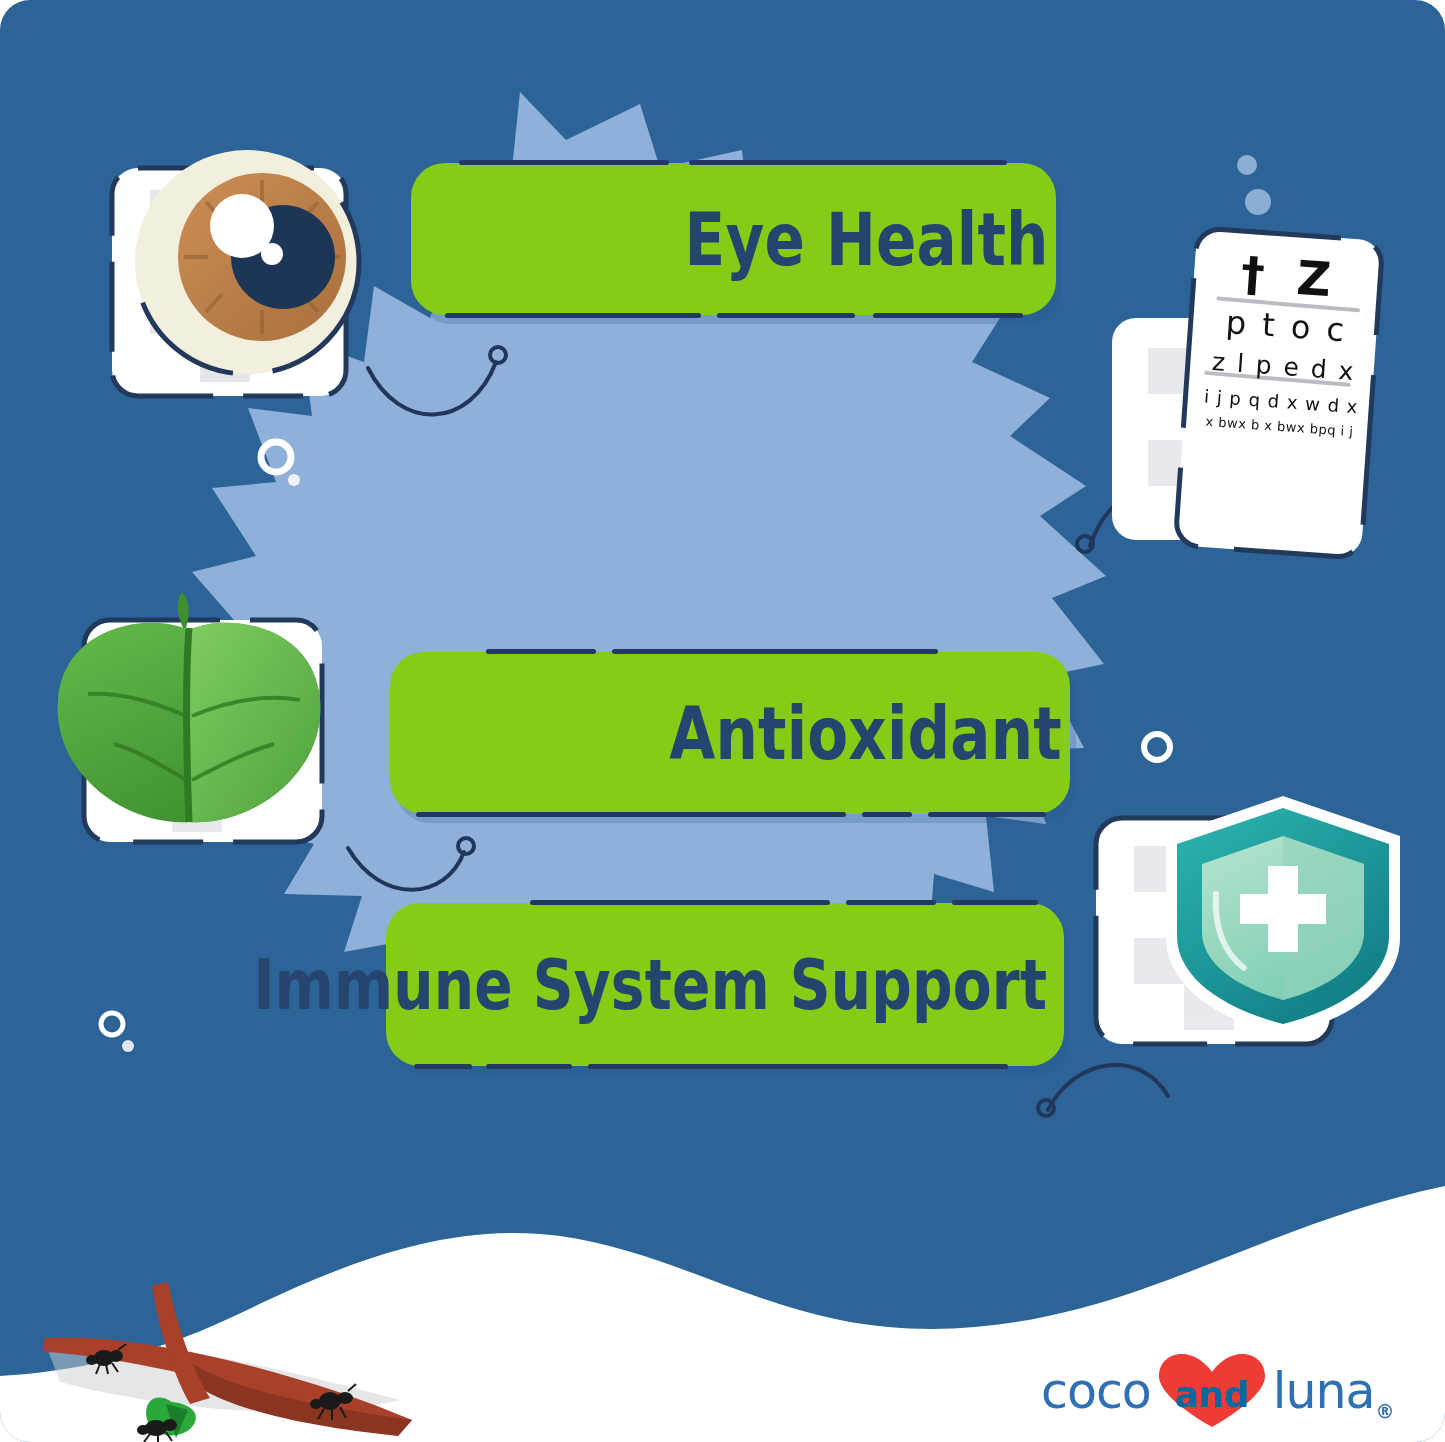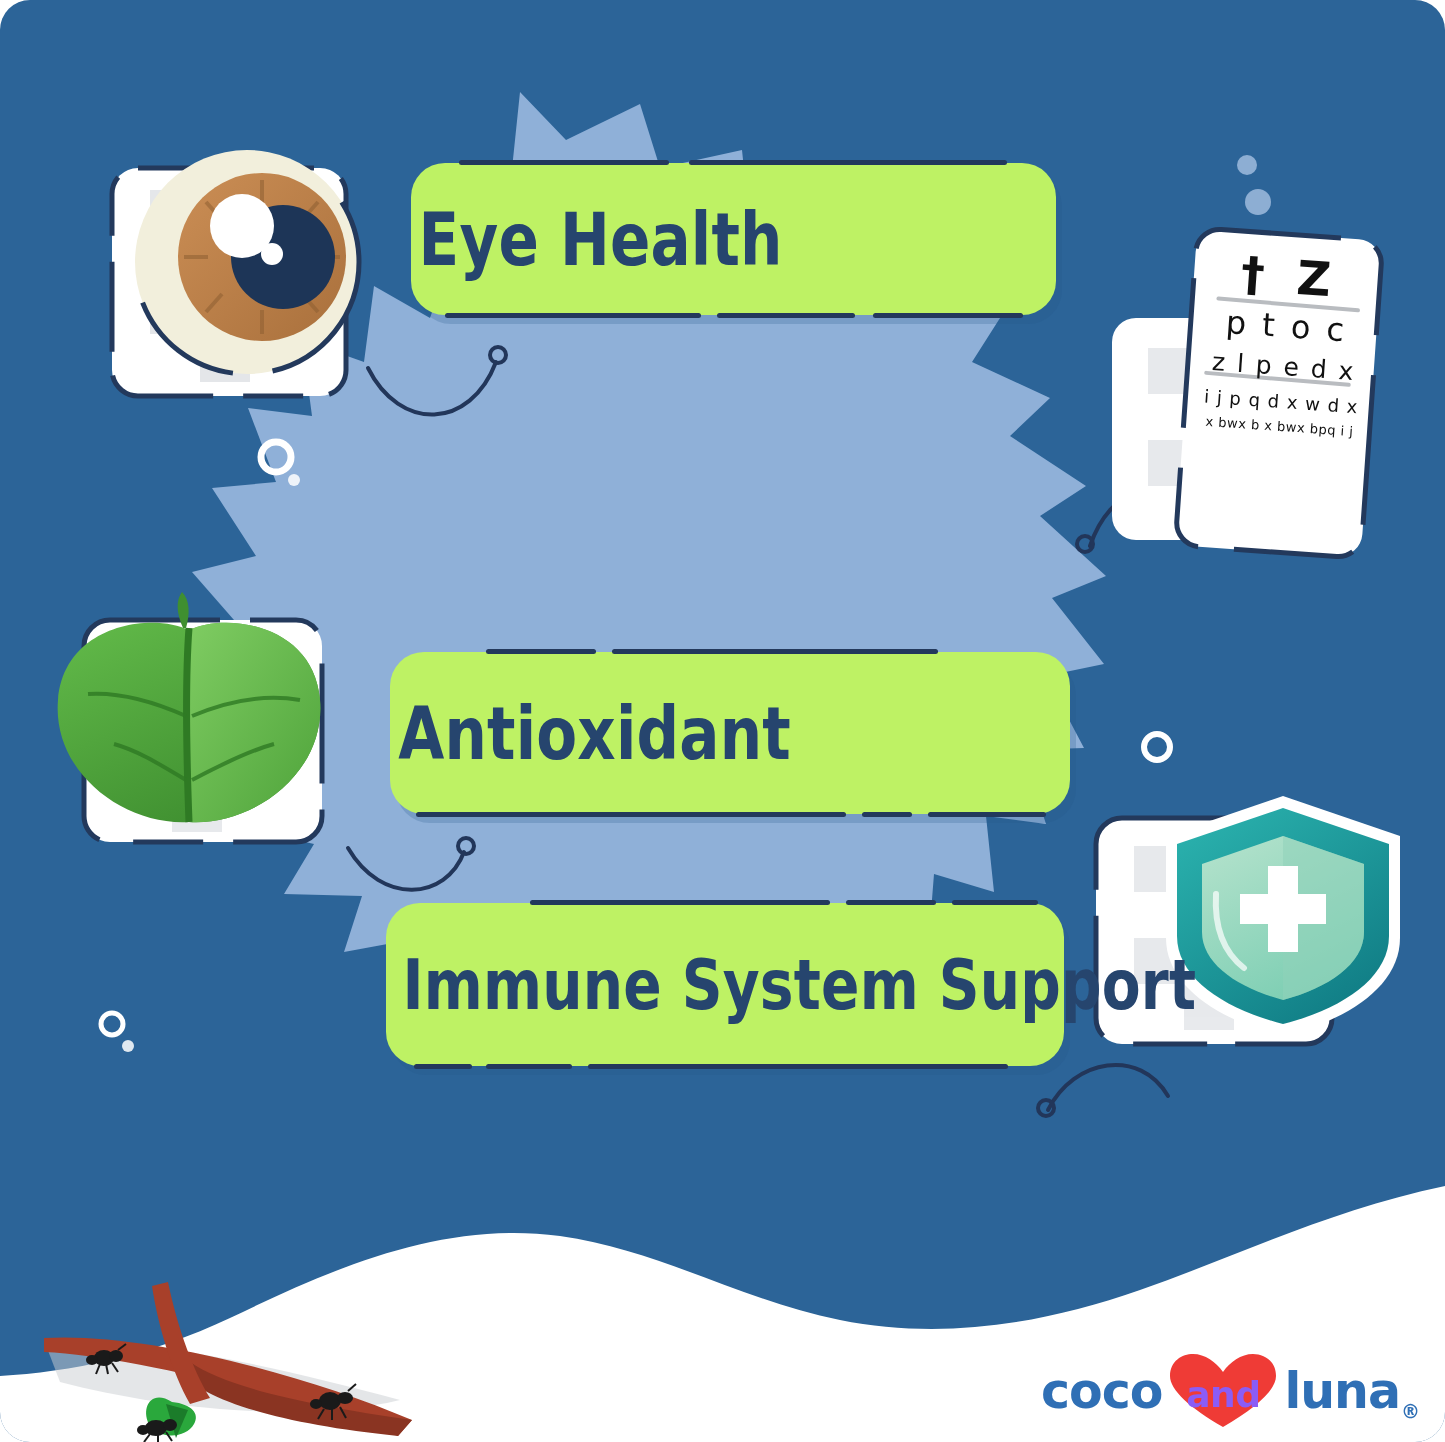--- a/index.html
+++ b/index.html
@@ -15,23 +15,23 @@
     width:1445px; height:1442px;
     background:#ffffff;
     overflow:hidden;
   }
   .layer{ position:absolute; left:0; top:0; width:1445px; height:1442px; }
   svg.layer{ display:block; }
 
   
   .card{
     position:absolute;
-    background:#bef264;
+    background:#84cc16;
     border-radius:34px;
-    display:flex; align-items:center; justify-content:flex-start;
+    display:flex; align-items:center; justify-content:flex-end;
     box-shadow:6px 9px 0 rgba(38,88,136,0.22);
   }
   .card .label{
     color:#26456e;
     font-family:"DejaVu Sans", sans-serif;
     font-weight:bold;
     letter-spacing:0.2px;
     white-space:nowrap;
     transform:scaleY(1.18) scaleX(0.96);
     transform-origin:center center;
@@ -50,33 +50,33 @@
 
   
   #logo{
     position:absolute; left:1041px; top:1352px;
     width:360px; height:78px;
     display:flex; align-items:center; justify-content:flex-start;
   }
   #logo .word{
     color:#2f6fb5;
     font-family:"DejaVu Sans", sans-serif;
-    font-weight:bold;
+    font-weight:normal;
     font-size:49px;
     line-height:1;
     letter-spacing:-1px;
   }
   #logo .heartwrap{
     position:relative; width:118px; height:78px;
     margin:0 2px;
     display:flex; align-items:center; justify-content:center;
   }
   #logo .heart-and{
     position:absolute; z-index:2;
-    color:#8b5cf6; font-weight:bold; font-size:36px;
+    color:#0369a1; font-weight:bold; font-size:36px;
     font-family:"DejaVu Sans", sans-serif;
     letter-spacing:-0.5px;
     top:50%; left:50%; transform:translate(-50%,-42%);
   }
   #logo .reg{
     color:#2f6fb5; font-size:19px; font-weight:bold;
     align-self:flex-end; margin-bottom:8px; margin-left:1px;
   }
 </style>
 </head>

